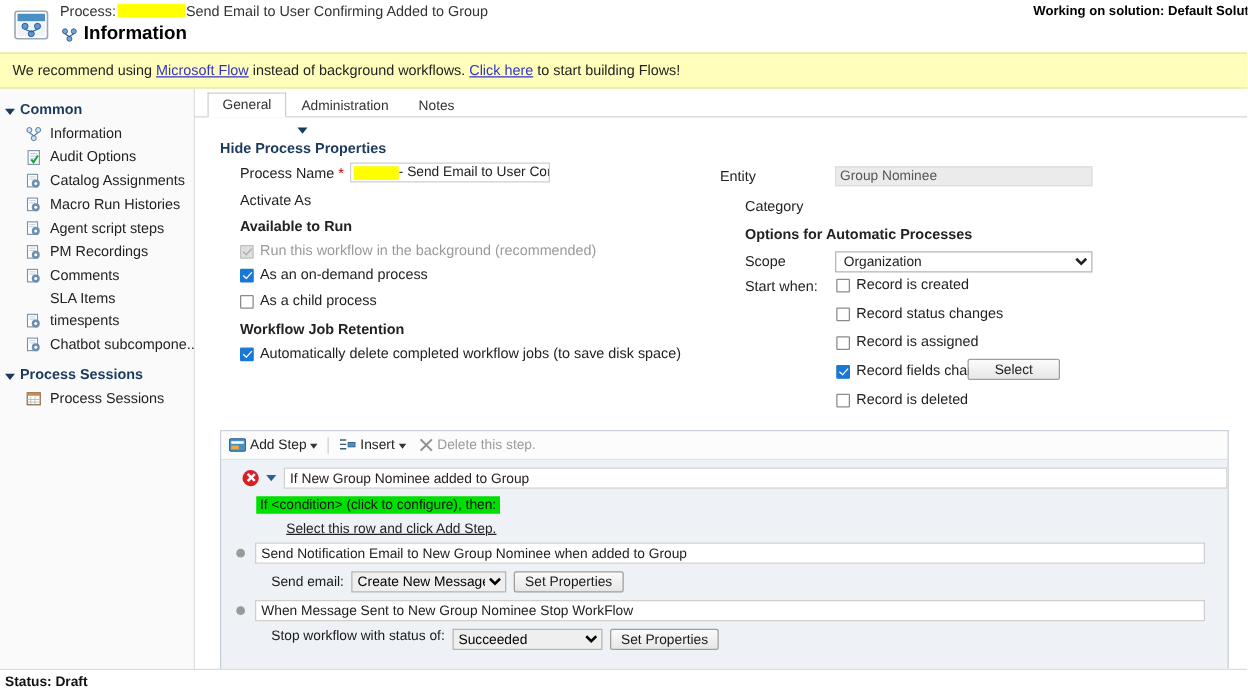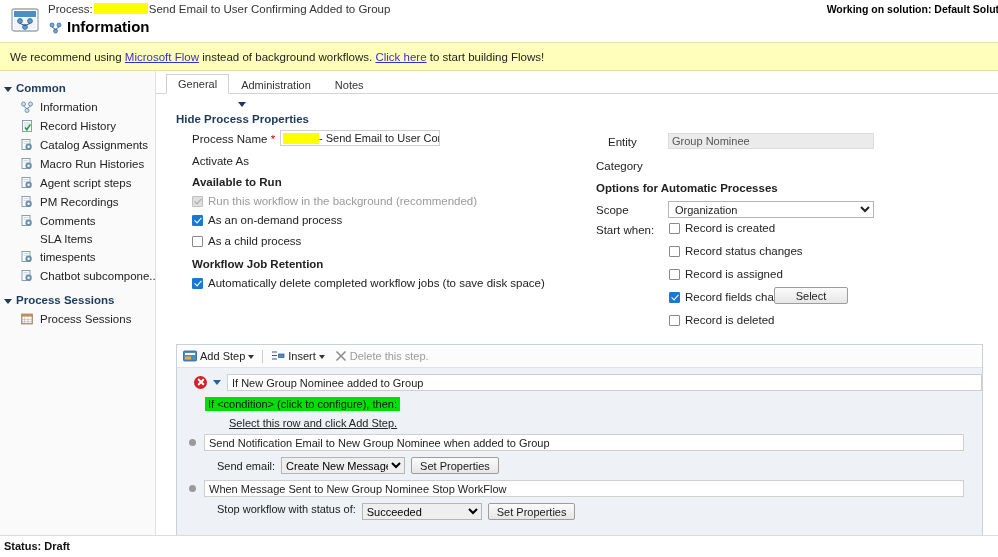--- a/index.html
+++ b/index.html
@@ -150,21 +150,21 @@
       </svg>
       <span>Information</span>
     </div>
 
     <div class="sitem">
       <svg class="sico" viewBox="0 0 14 14">
         <rect x="2.5" y="1.5" width="9" height="11" fill="#fff" stroke="#7a93ab" stroke-width="0.9"></rect>
         <path d="M4 4h6M4 6h6M4 8h4" stroke="#b6c6d4" stroke-width="0.8"></path>
         <path d="M5 8.6 L6.8 10.8 L10.4 5.4" stroke="#1e9e3e" stroke-width="1.6" fill="none"></path>
       </svg>
-      <span>Record History</span>
+      <span>Audit Options</span>
     </div>
 
     <div class="sitem">
       <svg class="sico" viewBox="0 0 14 14">
         <rect x="2" y="1.5" width="8" height="10" fill="#fff" stroke="#7a93ab" stroke-width="0.9"></rect>
         <path d="M3.5 3.5h5M3.5 5.3h5" stroke="#c0cedb" stroke-width="0.8"></path>
         <circle cx="8.6" cy="8.8" r="3.2" fill="#6d8fae"></circle>
         <circle cx="8.6" cy="8.8" r="1.2" fill="#fff"></circle>
       </svg>
       <span>Catalog Assignments</span>
@@ -288,21 +288,21 @@
       <span class="cb"></span>
       <span>As a child process</span>
     </div>
 
     <div class="lbl bld" style="left:36px;top:187px;">Workflow Job Retention</div>
     <div class="cbrow" style="left:36px;top:206px;">
       <span class="cb on"></span>
       <span>Automatically delete completed workflow jobs (to save disk space)</span>
     </div>
 
-    <div class="lbl" style="left:452px;top:65px;">Entity</div>
+    <div class="lbl" style="left:420px;top:65px;">Entity</div>
     <div class="txt ro" style="left:512px;top:62px;width:206px;display:flex;align-items:center;">
       <span>Group Nominee</span>
     </div>
 
     <div class="lbl" style="left:440px;top:89px;">Category</div>
 
     <div class="lbl bld" style="left:440px;top:111px;">Options for Automatic Processes</div>
 
     <div class="lbl" style="left:440px;top:133px;">Scope</div>
     <select class="sel" style="left:512px;top:130px;width:206px;">

